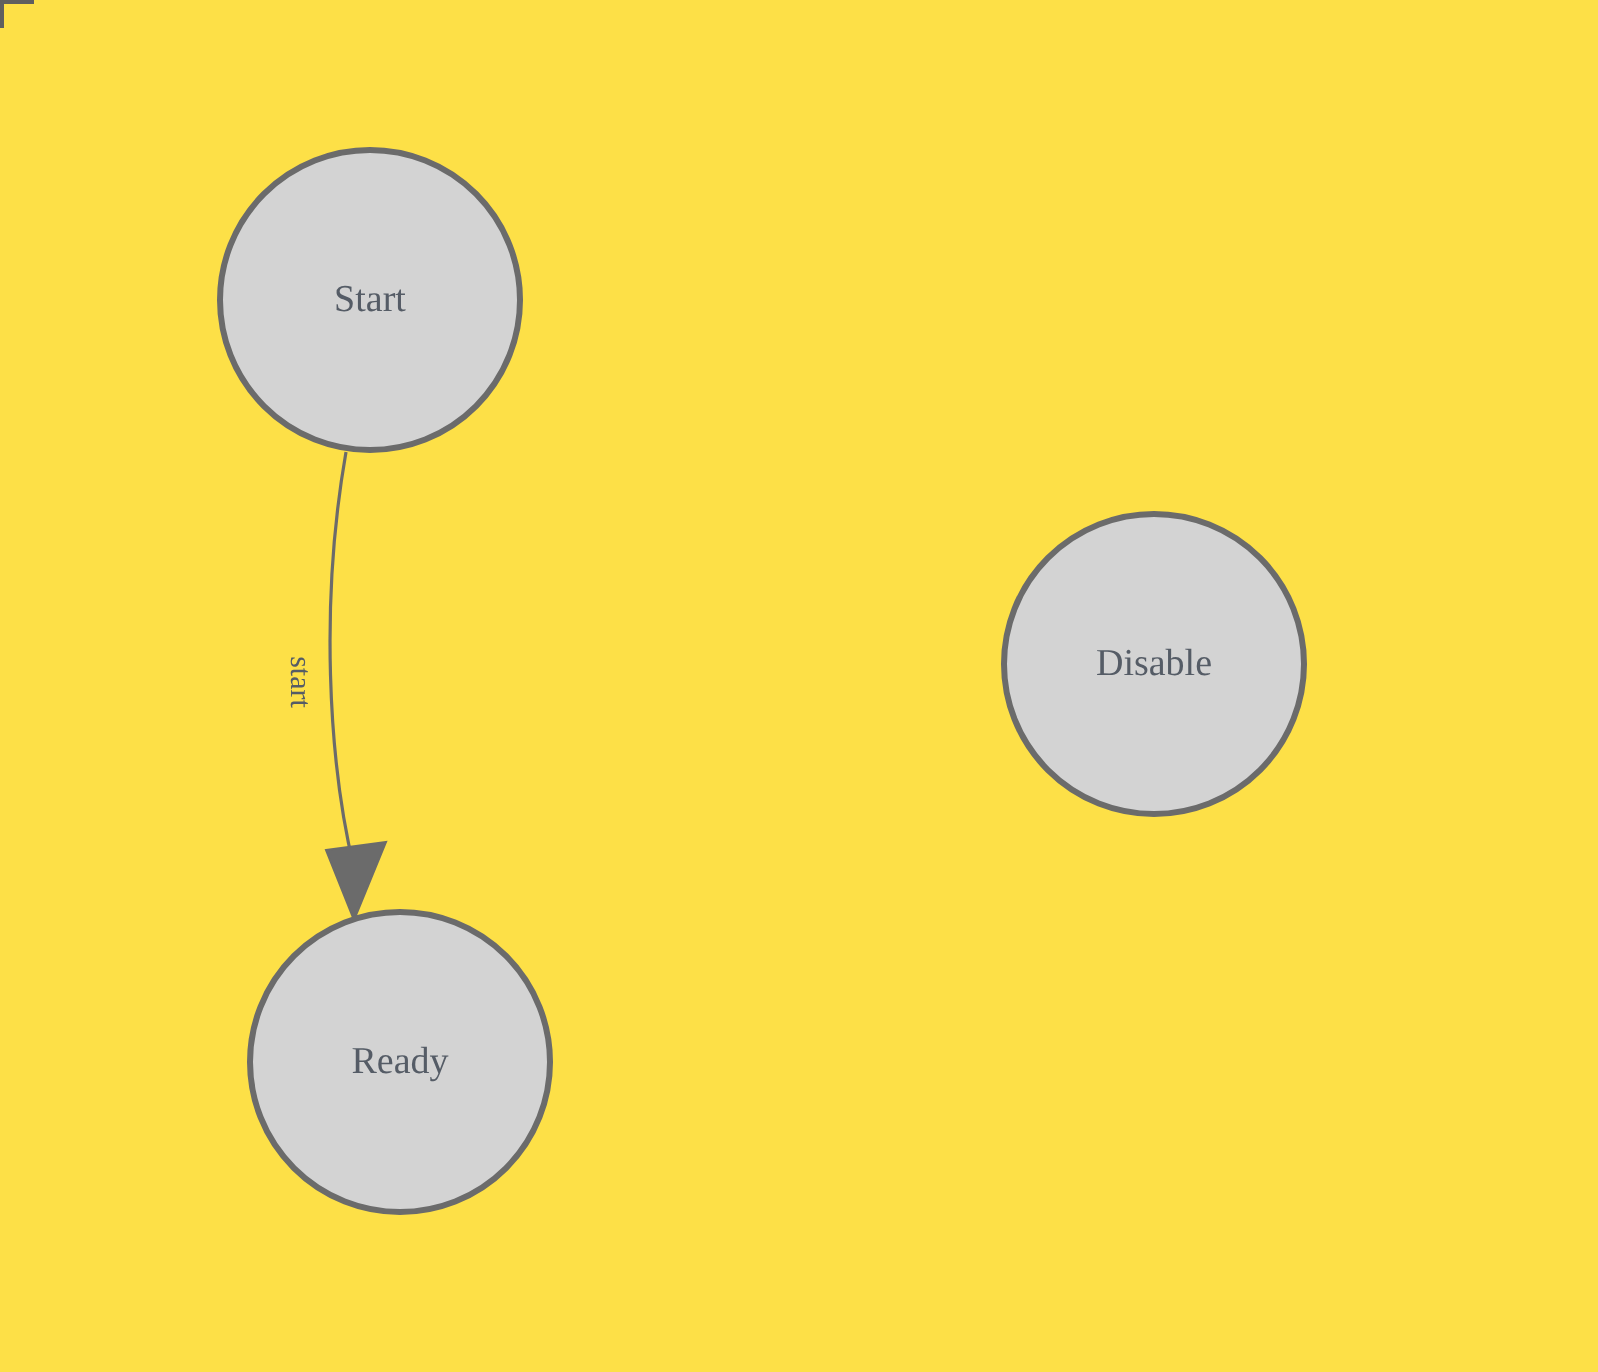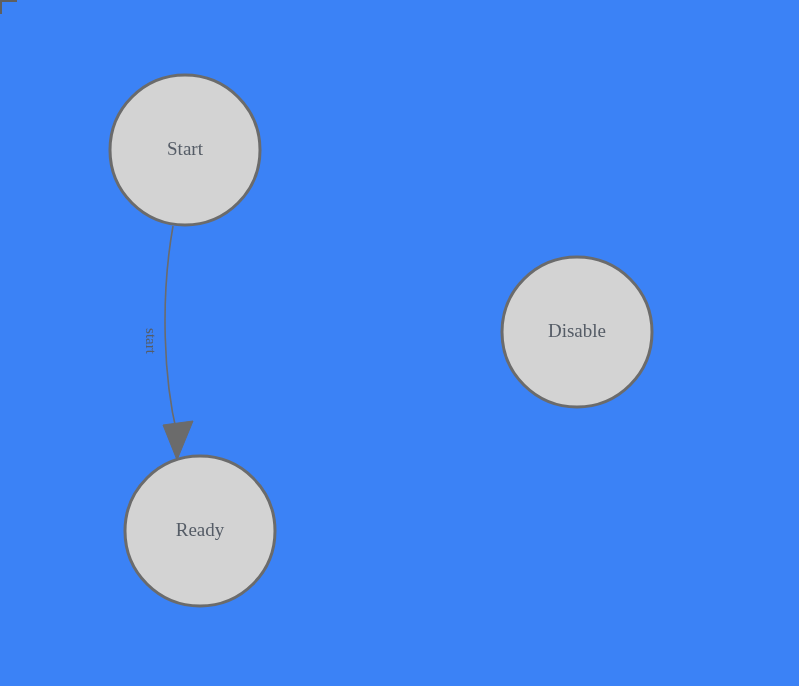--- a/index.html
+++ b/index.html
@@ -11,21 +11,21 @@
   body {
     width: 799px;
     height: 686px;
     overflow: hidden;
     font-family: "Liberation Serif", "DejaVu Serif", serif;
   }
   #diagram-canvas {
     position: relative;
     width: 799px;
     height: 686px;
-    background: #3b82f6;
+    background: #fde047;
   }
   #diagram-svg {
     position: absolute;
     top: 0;
     left: 0;
     width: 799px;
     height: 686px;
     display: block;
   }
   .node-circle {

